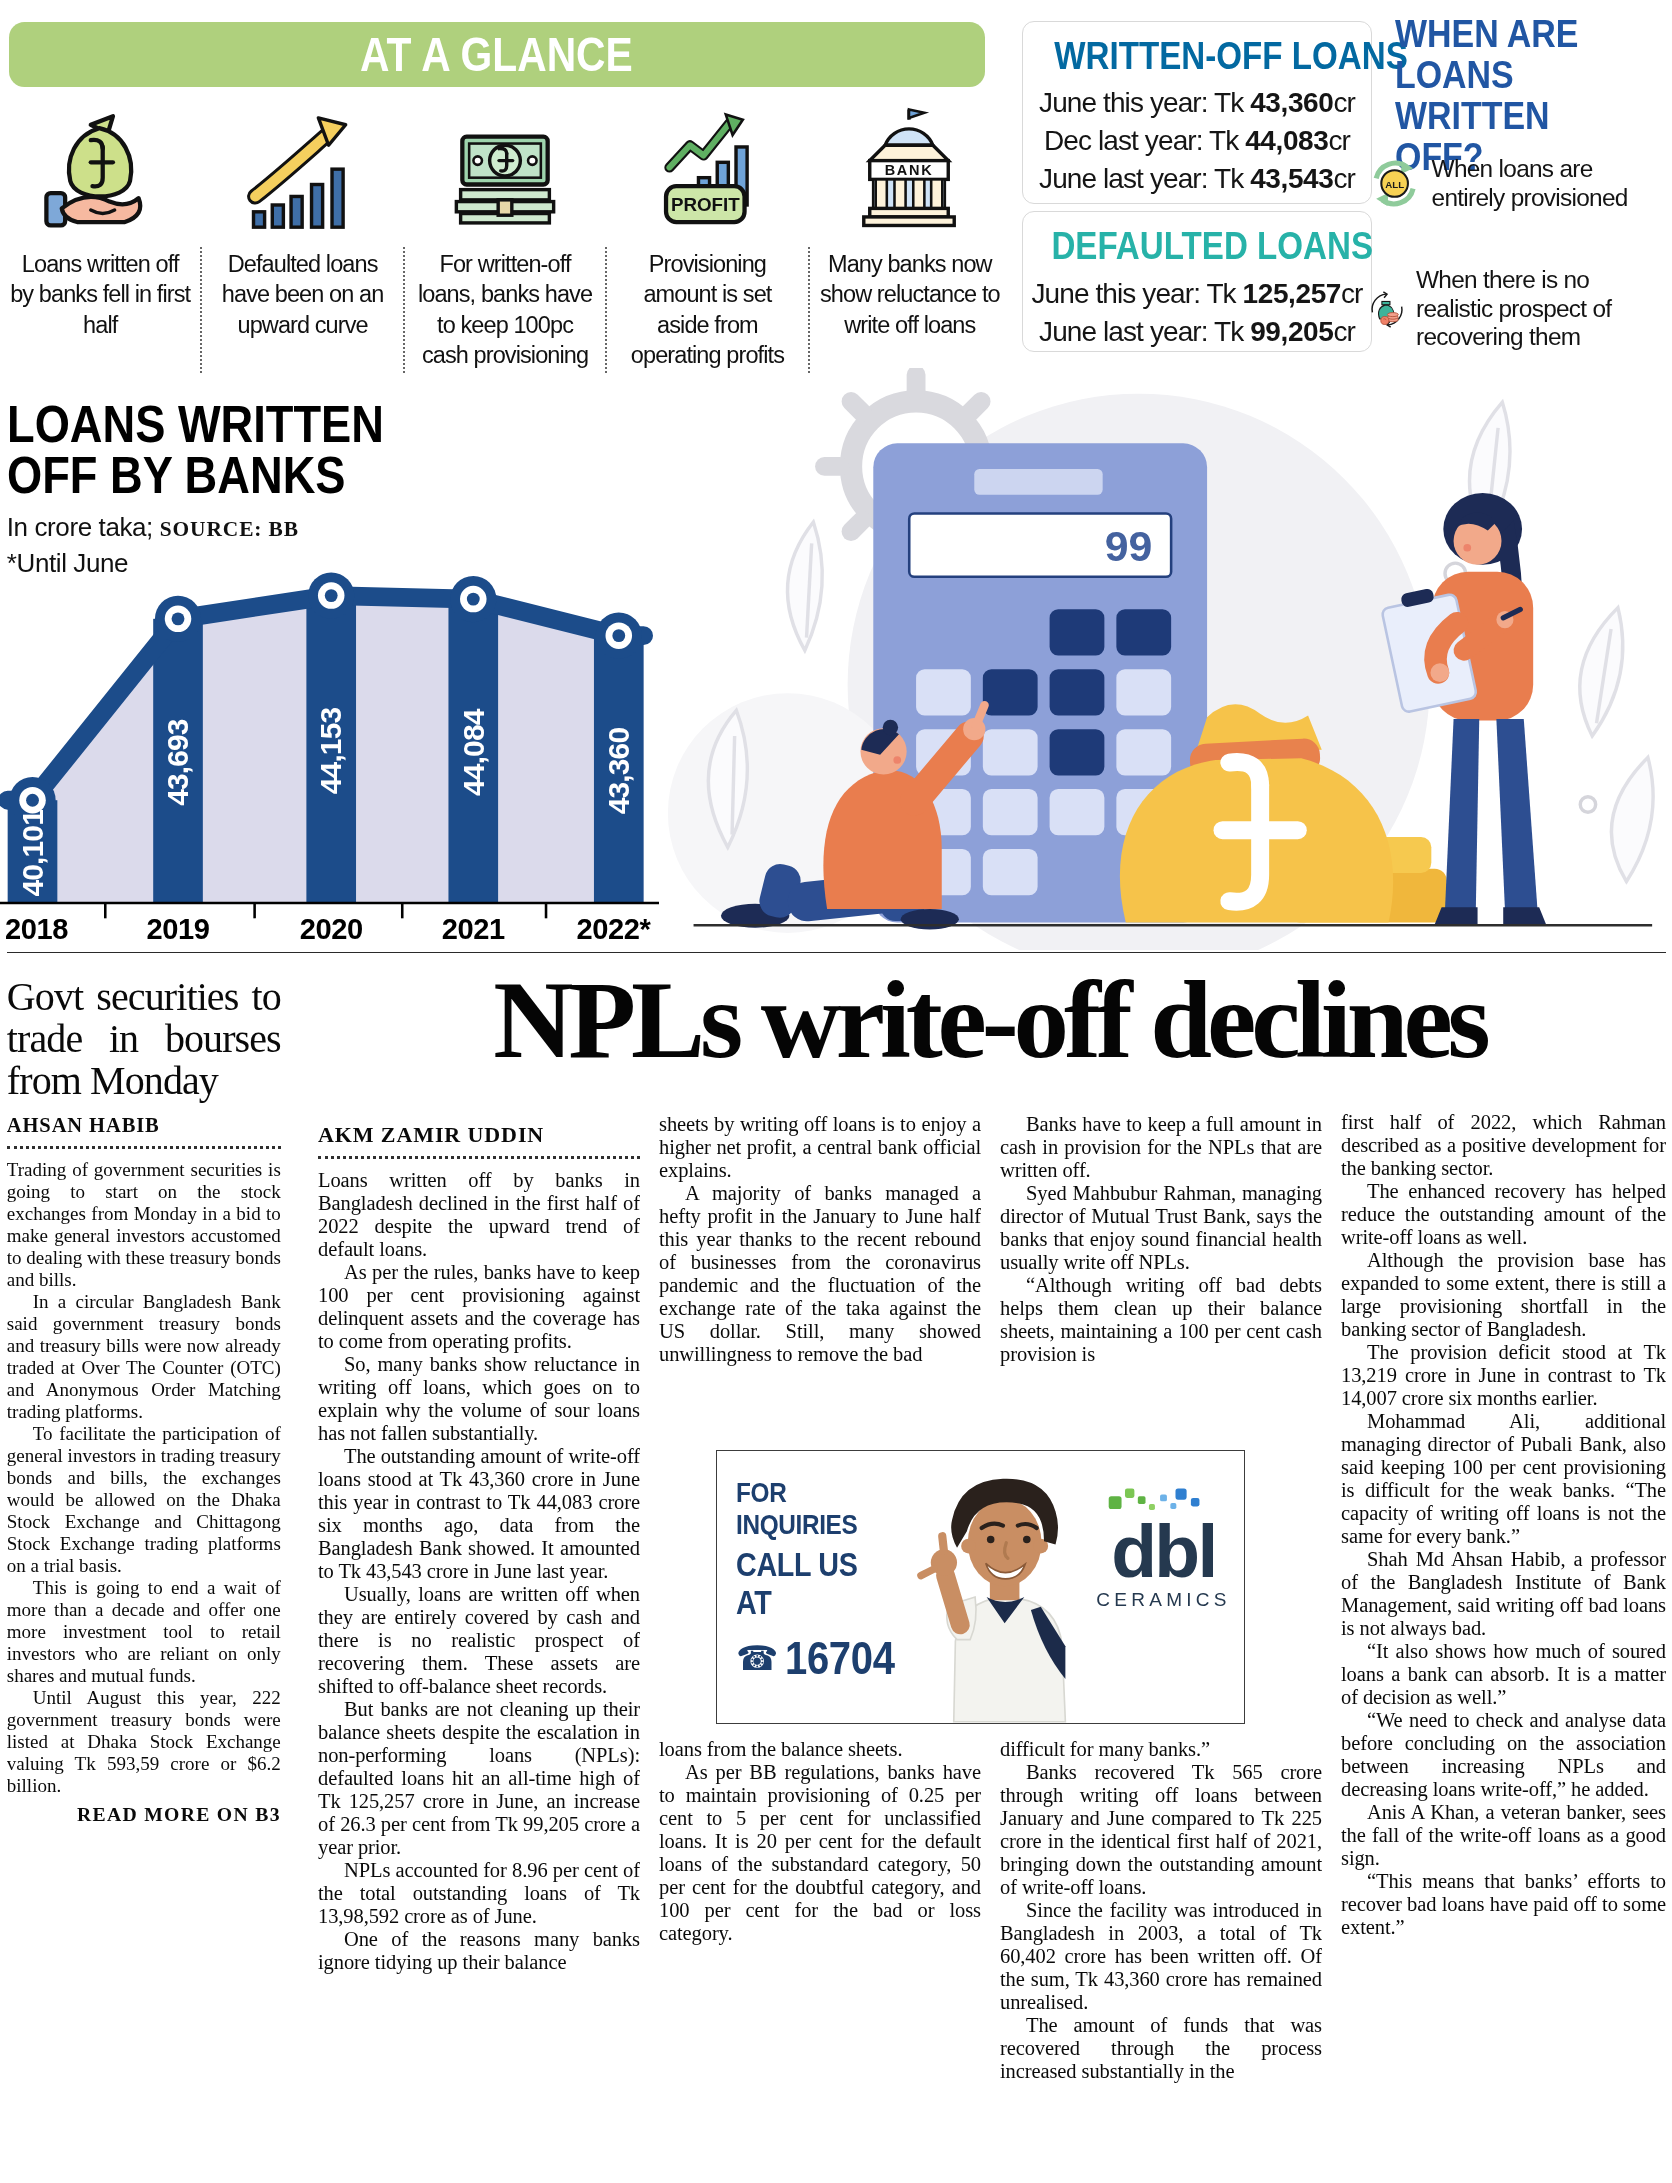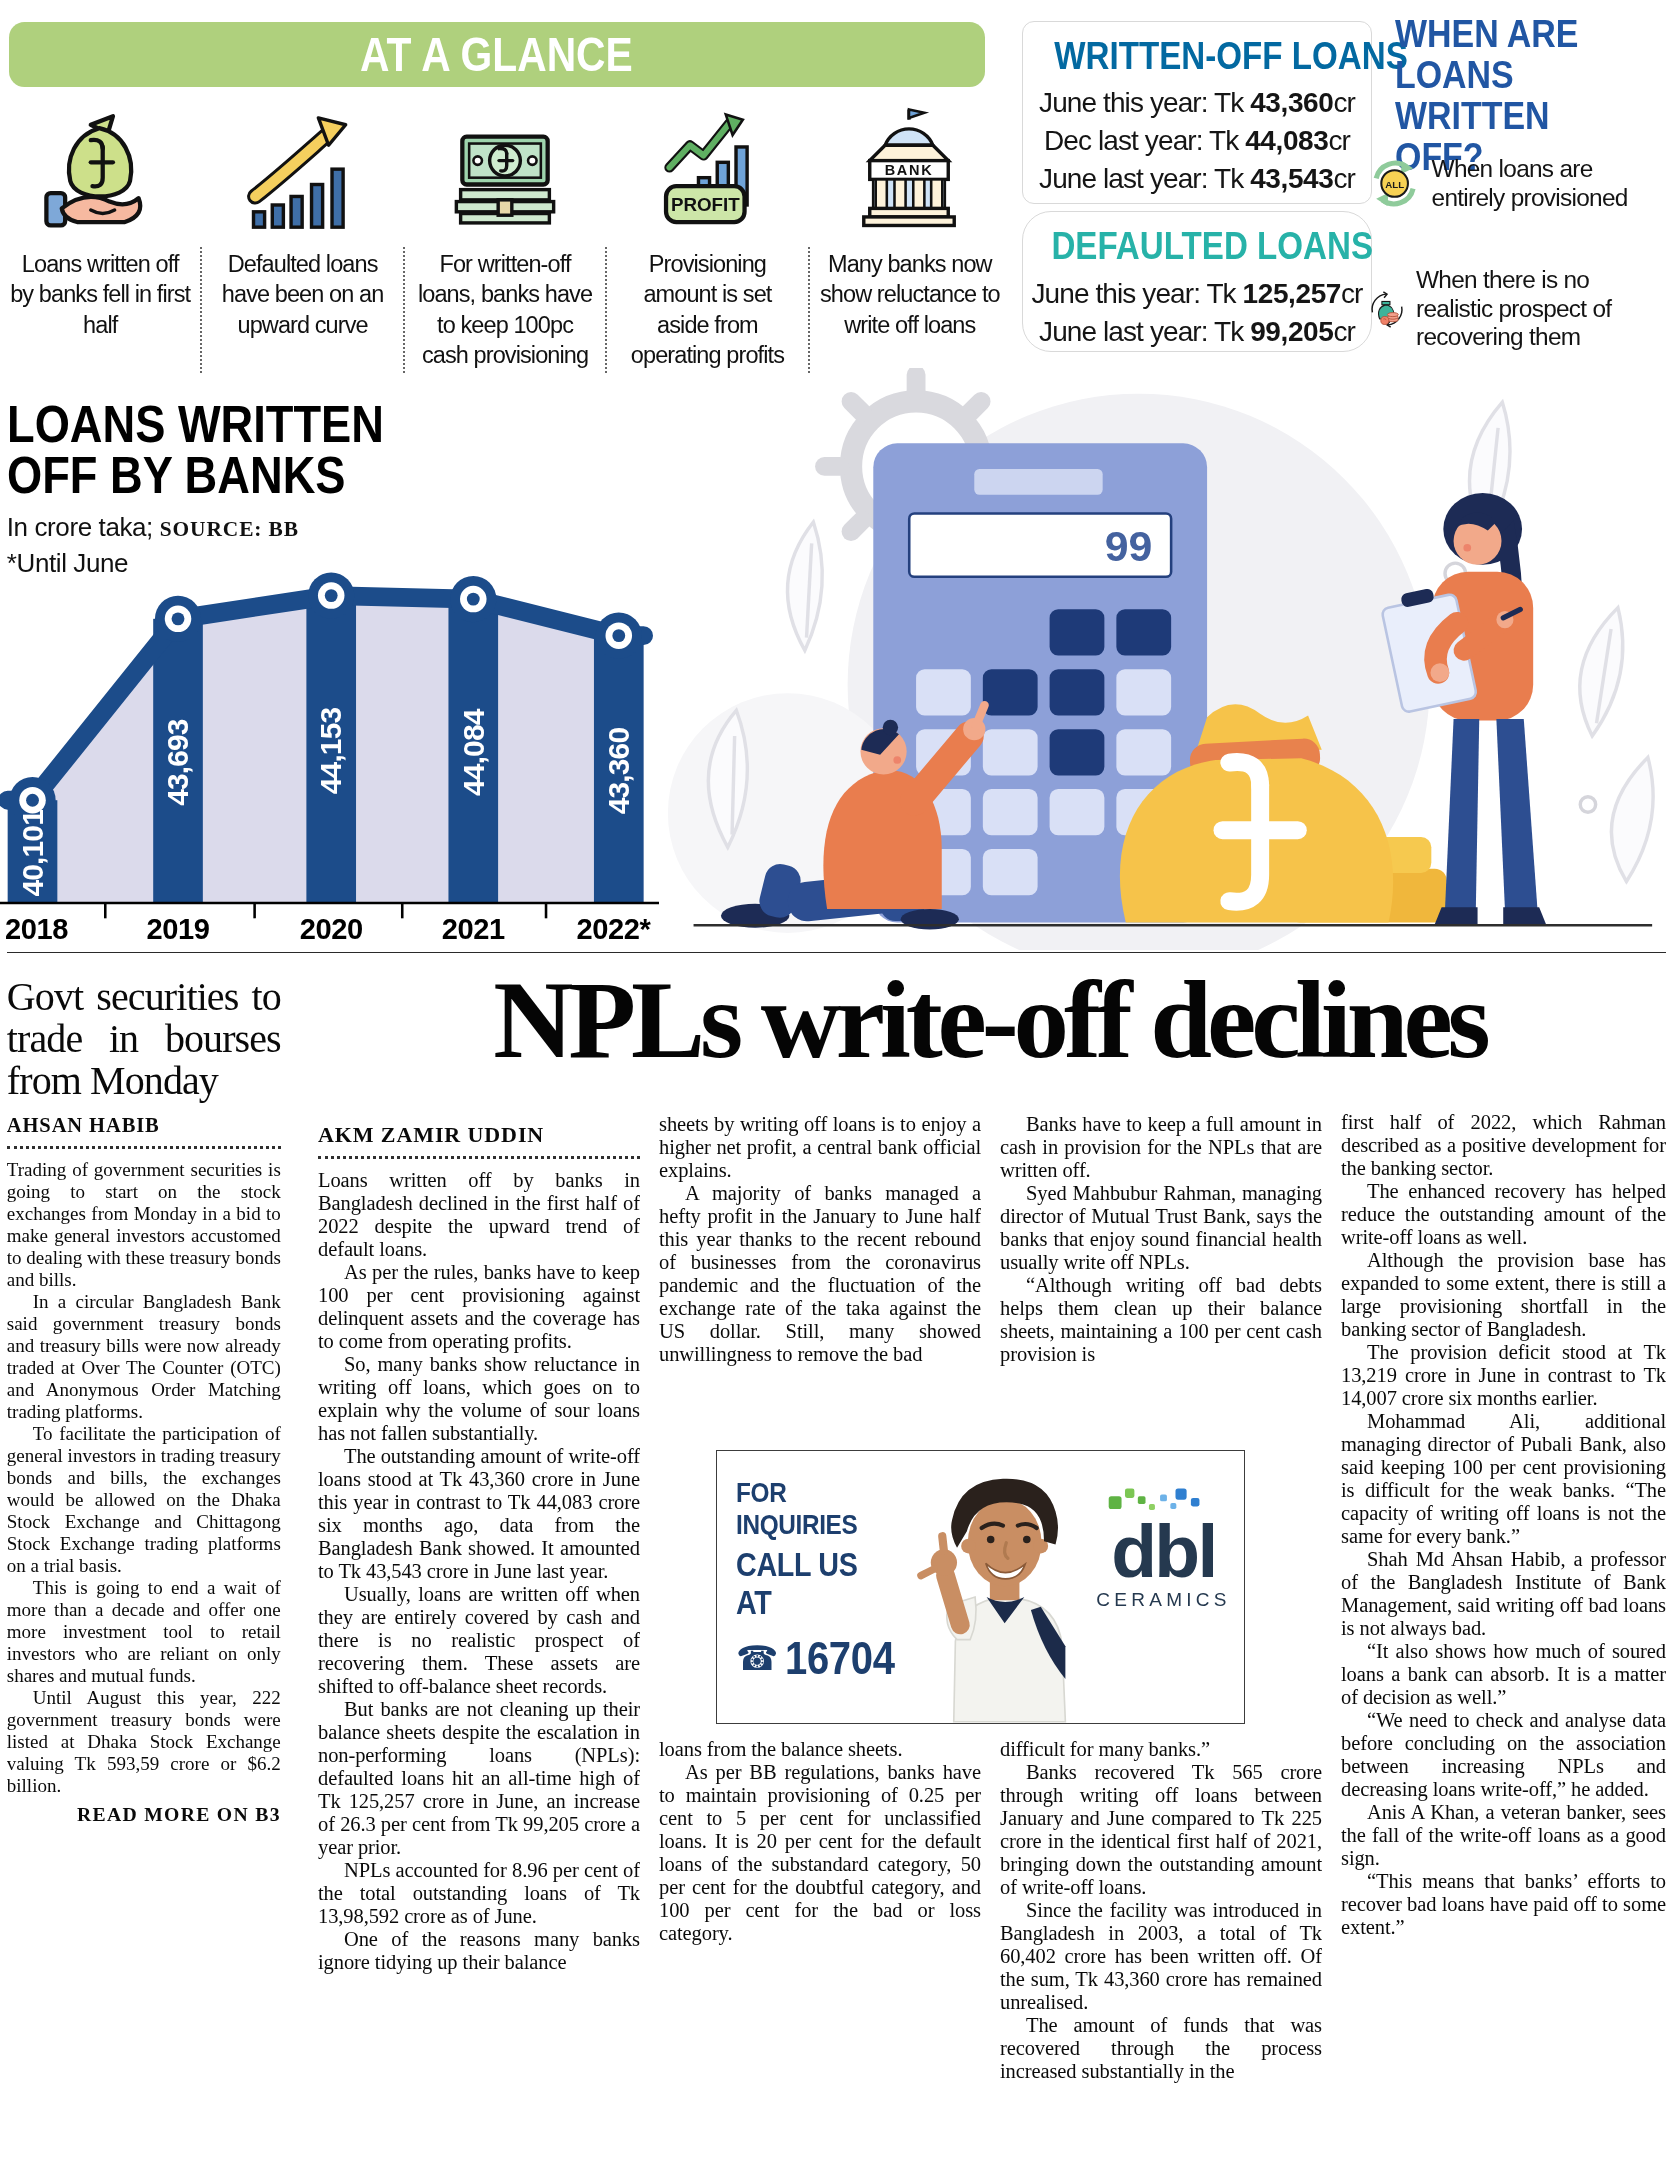--- a/index.html
+++ b/index.html
@@ -169,21 +169,21 @@
         <span>Many banks now show reluctance to write off loans</span>
       </div>
   </div>
 
   <div class="abs statbox" style="top:20.5px;height:181px;">
     <div class="sb-title ttl-orange"><span class="squeeze">WRITTEN-OFF LOANS</span></div>
     <div class="row"><span>June this year: Tk </span><b>43,360</b><span>cr</span></div>
     <div class="row"><span>Dec last year: Tk </span><b>44,083</b><span>cr</span></div>
     <div class="row"><span>June last year: Tk </span><b>43,543</b><span>cr</span></div>
   </div>
-  <div class="abs statbox" style="top:211px;height:139px;border-radius:29px;">
+  <div class="abs statbox" style="top:211px;height:139px;">
     <div class="sb-title ttl-teal"><span class="squeeze">DEFAULTED LOANS</span></div>
     <div class="row"><span>June this year: Tk </span><b>125,257</b><span>cr</span></div>
     <div class="row"><span>June last year: Tk </span><b>99,205</b><span>cr</span></div>
   </div>
 
   <div class="abs when-title">
     <span class="squeezeL" style="white-space:normal;">WHEN ARE LOANS WRITTEN OFF?</span>
   </div>
   <div class="abs when-item" style="top:127px;height:113px;">
     <svg width="89" height="89" viewBox="0 0 104 104">

